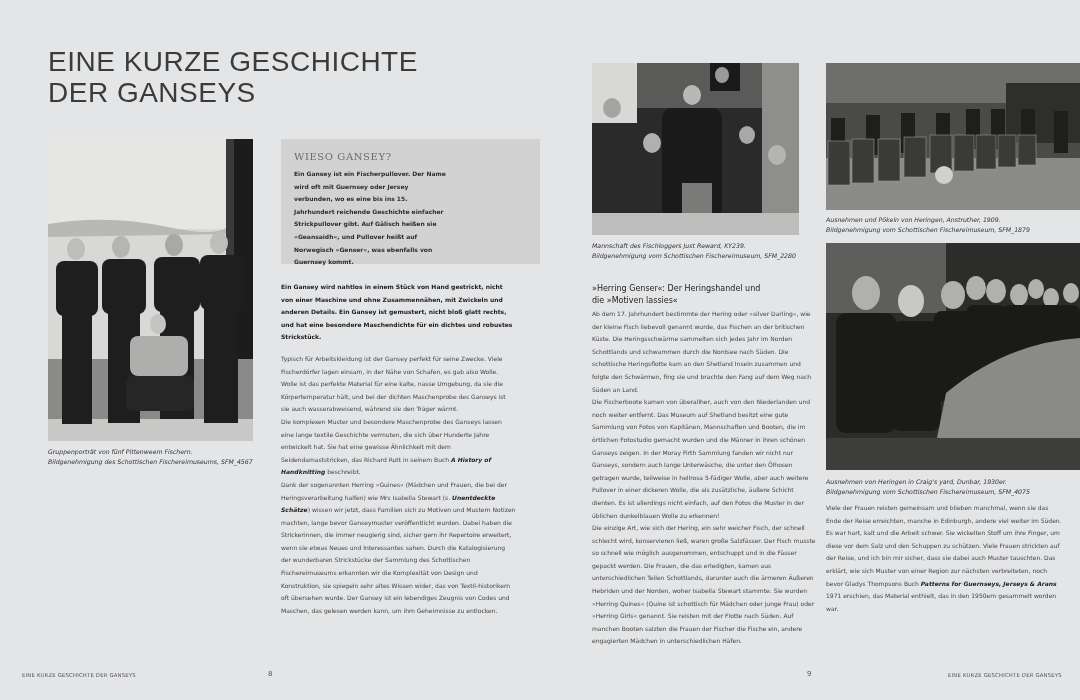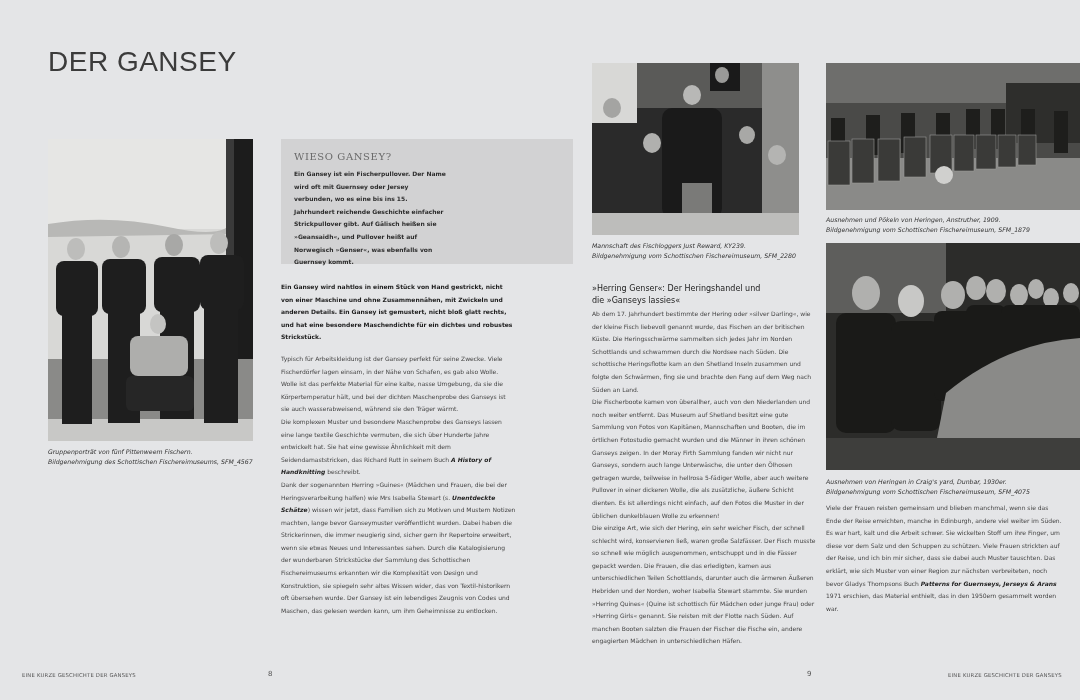--- a/index.html
+++ b/index.html
@@ -26,21 +26,21 @@
   }
   .photo svg { width: 100%; height: 100%; display: block; }
 
   .caption {
     position: absolute;
     font-family: "DejaVu Sans", sans-serif;
     font-style: italic; font-size: 6.2px; line-height: 9.5px; color: #333;
   }
 
   .sidebar-box {
-    position: absolute; left: 281px; top: 139px; width: 292px; height: 125px;
+    position: absolute; left: 281px; top: 139px; width: 259px; height: 125px;
     background: #d2d2d3; padding: 12px 14px 0 13px;
   }
   .sidebar-box h3 {
     font-family: "DejaVu Serif", serif; font-weight: normal;
     font-size: 10px; letter-spacing: 0.6px; color: #6a6a6a; margin-bottom: 6px;
   }
   .sidebar-box p {
     font-size: 6px; font-weight: bold; line-height: 12.6px; color: #2d2d2d;
     width: 152px;
   }
@@ -57,21 +57,22 @@
 
   .footer { position: absolute; top: 672px; font-size: 5.3px; color: #555; letter-spacing: 0.2px; }
   .folio { position: absolute; top: 670px; font-size: 7px; color: #555; }
 </style>
 </head>
 <body>
 
 <div class="spread">
 
   <h1 class="page-title">
-    <span>DER GANSEY</span>
+    <span>EINE KURZE GESCHICHTE</span>
+    <span>DER GANSEYS</span>
   </h1>
 
   <div class="photo" style="left:48px;top:139px;width:205px;height:302px;background:#cfcfcf;">
     <svg viewBox="0 0 205 302" preserveAspectRatio="none">
       <rect width="205" height="302" fill="#d8d8d6"></rect>
       <rect x="0" y="0" width="185" height="90" fill="#e6e6e4"></rect>
       <path d="M0 85 Q60 75 120 88 T185 80 L185 95 L0 98 Z" fill="#b8b8b6"></path>
       <rect x="185" y="0" width="20" height="302" fill="#1c1c1c"></rect>
       <rect x="178" y="0" width="8" height="302" fill="#3a3a3a"></rect>
       <rect x="0" y="220" width="205" height="82" fill="#8a8a88"></rect>
@@ -203,21 +204,21 @@
     </svg>
   </div>
   <div class="caption" style="left:826px;top:477px;width:254px;">
     <div>Ausnehmen von Heringen in Craig's yard, Dunbar, 1930er.</div>
     <div>Bildgenehmigung vom Schottischen Fischereimuseum, SFM_4075</div>
   </div>
 
   <div class="body-col" style="left:592px;top:283px;width:224px;">
     <div class="section-heading">
       <div>»Herring Genser«: Der Heringshandel und</div>
-      <div>die »Ganseys lassies«</div>
+      <div>die »Motiven lassies«</div>
     </div>
     <p>Ab dem 17. Jahrhundert bestimmte der Hering oder »silver Darling«, wie der kleine Fisch liebevoll genannt wurde, das Fischen an der britischen Küste. Die Heringsschwärme sammelten sich jedes Jahr im Norden Schottlands und schwammen durch die Nordsee nach Süden. Die schottische Heringsflotte kam an den Shetland Inseln zusammen und folgte den Schwärmen, fing sie und brachte den Fang auf dem Weg nach Süden an Land.</p>
     <p>Die Fischerboote kamen von überallher, auch von den Niederlanden und noch weiter entfernt. Das Museum auf Shetland besitzt eine gute Sammlung von Fotos von Kapitänen, Mannschaften und Booten, die im örtlichen Fotostudio gemacht wurden und die Männer in ihren schönen Ganseys zeigen. In der Moray Firth Sammlung fanden wir nicht nur Ganseys, sondern auch lange Unterwäsche, die unter den Ölhosen getragen wurde, teilweise in hellrosa 5-fädiger Wolle, aber auch weitere Pullover in einer dickeren Wolle, die als zusätzliche, äußere Schicht dienten. Es ist allerdings nicht einfach, auf den Fotos die Muster in der üblichen dunkelblauen Wolle zu erkennen!</p>
     <p>Die einzige Art, wie sich der Hering, ein sehr weicher Fisch, der schnell schlecht wird, konservieren ließ, waren große Salzfässer. Der Fisch musste so schnell wie möglich ausgenommen, entschuppt und in die Fässer gepackt werden. Die Frauen, die das erledigten, kamen aus unterschiedlichen Teilen Schottlands, darunter auch die ärmeren Äußeren Hebriden und der Norden, woher Isabella Stewart stammte. Sie wurden »Herring Quines« (Quine ist schottisch für Mädchen oder junge Frau) oder »Herring Girls« genannt. Sie reisten mit der Flotte nach Süden. Auf manchen Booten salzten die Frauen der Fischer die Fische ein, andere engagierten Mädchen in unterschiedlichen Häfen.</p>
   </div>
 
   <div class="body-col" style="left:826px;top:502px;width:238px;">
     <p><span>Viele der Frauen reisten gemeinsam und blieben manchmal, wenn sie das Ende der Reise erreichten, manche in Edinburgh, andere viel weiter im Süden. Es war hart, kalt und die Arbeit schwer. Sie wickelten Stoff um ihre Finger, um diese vor dem Salz und den Schuppen zu schützen. Viele Frauen strickten auf der Reise, und ich bin mir sicher, dass sie dabei auch Muster tauschten. Das erklärt, wie sich Muster von einer Region zur nächsten verbreiteten, noch bevor Gladys Thompsons Buch </span><b><i>Patterns for Guernseys, Jerseys &amp; Arans</i></b><span> 1971 erschien, das Material enthielt, das in den 1950ern gesammelt worden war.</span></p>
   </div>
 

